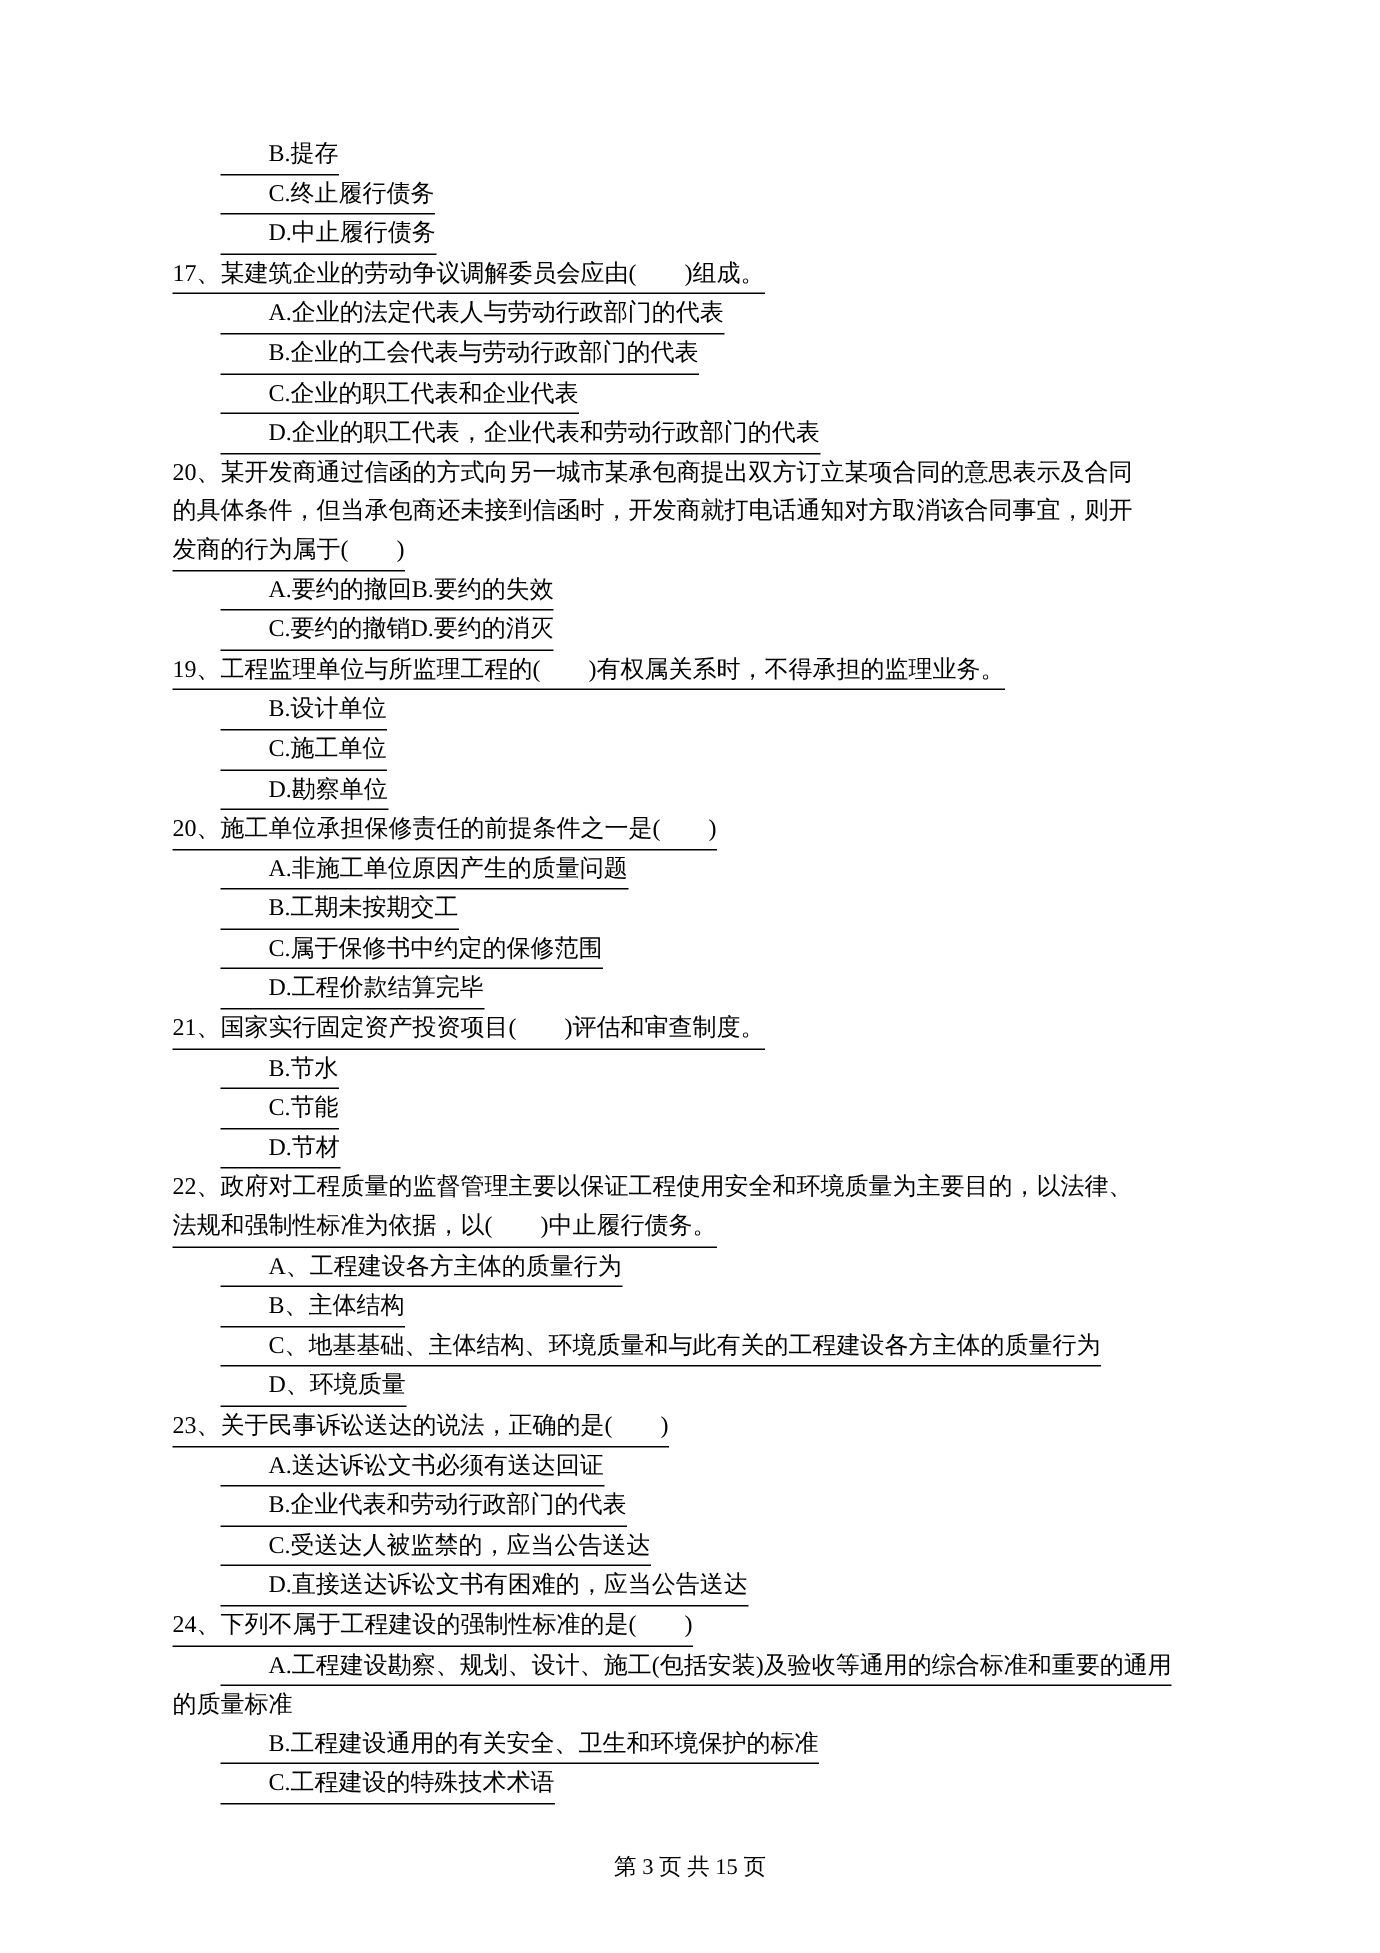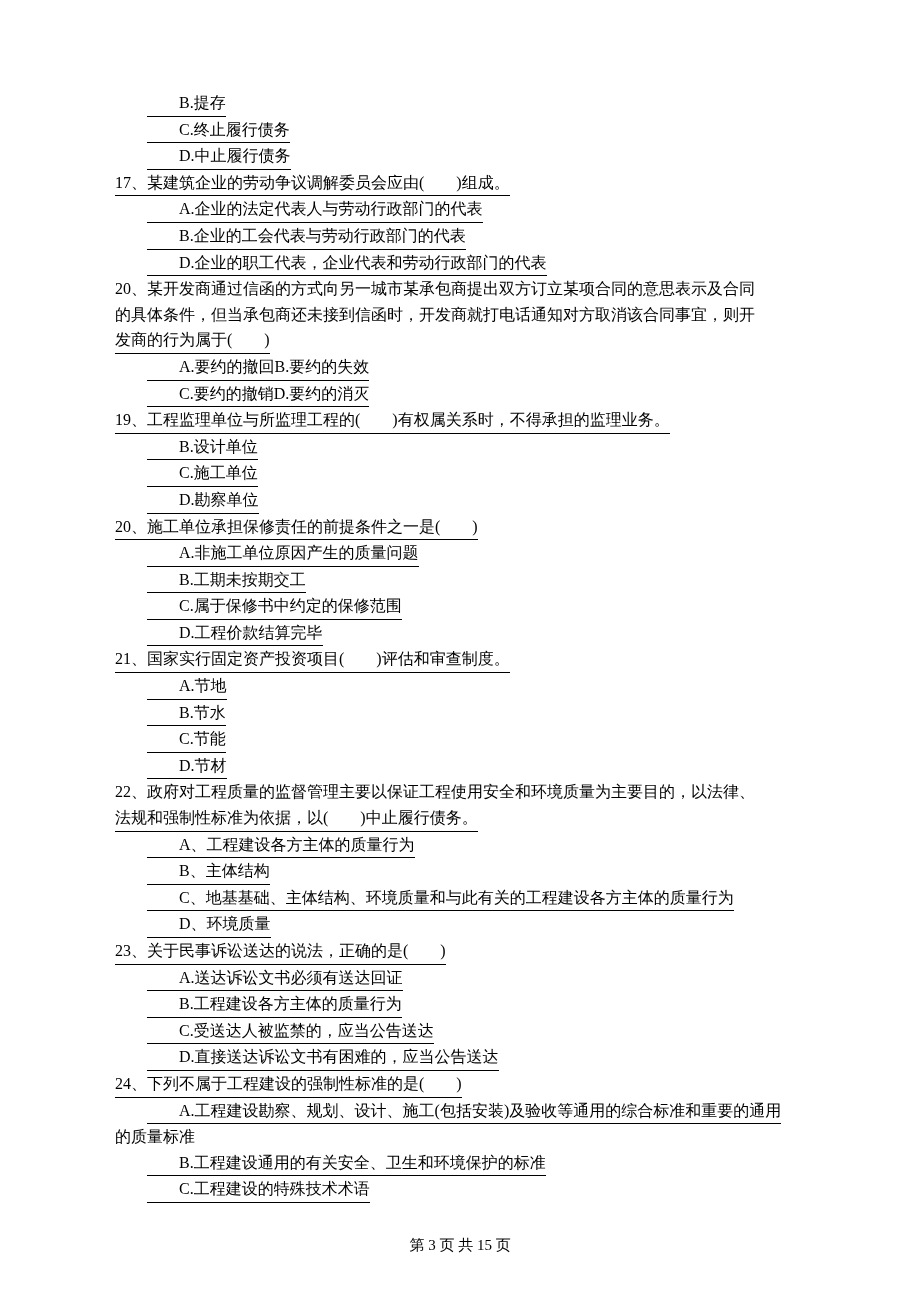--- a/index.html
+++ b/index.html
@@ -34,55 +34,55 @@
 
 <div class="page">
 
   <span class="line indent"><span class="b">B.提存</span></span>
   <span class="line indent"><span class="b">C.终止履行债务</span></span>
   <span class="line indent"><span class="b">D.中止履行债务</span></span>
 
   <span class="line"><span class="b">17、某建筑企业的劳动争议调解委员会应由(</span><span class="b" style="width:2em;">&nbsp;</span><span class="b">)组成。</span></span>
   <span class="line indent"><span class="b">A.企业的法定代表人与劳动行政部门的代表</span></span>
   <span class="line indent"><span class="b">B.企业的工会代表与劳动行政部门的代表</span></span>
+  <span class="line indent"><span class="b">C.企业的职工代表和企业代表</span></span>
   <span class="line indent"><span class="b">D.企业的职工代表，企业代表和劳动行政部门的代表</span></span>
 
   <span class="line">20、某开发商通过信函的方式向另一城市某承包商提出双方订立某项合同的意思表示及合同</span>
   <span class="line">的具体条件，但当承包商还未接到信函时，开发商就打电话通知对方取消该合同事宜，则开</span>
   <span class="line"><span class="b">发商的行为属于(</span><span class="b" style="width:2em;">&nbsp;</span><span class="b">)</span></span>
   <span class="line indent"><span class="b">A.要约的撤回B.要约的失效</span></span>
   <span class="line indent"><span class="b">C.要约的撤销D.要约的消灭</span></span>
 
   <span class="line"><span class="b">19、工程监理单位与所监理工程的(</span><span class="b" style="width:2em;">&nbsp;</span><span class="b">)有权属关系时，不得承担的监理业务。</span></span>
   <span class="line indent"><span class="b">B.设计单位</span></span>
   <span class="line indent"><span class="b">C.施工单位</span></span>
   <span class="line indent"><span class="b">D.勘察单位</span></span>
 
   <span class="line"><span class="b">20、施工单位承担保修责任的前提条件之一是(</span><span class="b" style="width:2em;">&nbsp;</span><span class="b">)</span></span>
   <span class="line indent"><span class="b">A.非施工单位原因产生的质量问题</span></span>
   <span class="line indent"><span class="b">B.工期未按期交工</span></span>
   <span class="line indent"><span class="b">C.属于保修书中约定的保修范围</span></span>
   <span class="line indent"><span class="b">D.工程价款结算完毕</span></span>
 
   <span class="line"><span class="b">21、国家实行固定资产投资项目(</span><span class="b" style="width:2em;">&nbsp;</span><span class="b">)评估和审查制度。</span></span>
-  <span class="line indent"><span class="b">A.节地</span></span>
   <span class="line indent"><span class="b">B.节水</span></span>
   <span class="line indent"><span class="b">C.节能</span></span>
   <span class="line indent"><span class="b">D.节材</span></span>
 
   <span class="line">22、政府对工程质量的监督管理主要以保证工程使用安全和环境质量为主要目的，以法律、</span>
   <span class="line"><span class="b">法规和强制性标准为依据，以(</span><span class="b" style="width:2em;">&nbsp;</span><span class="b">)中止履行债务。</span></span>
   <span class="line indent"><span class="b">A、工程建设各方主体的质量行为</span></span>
   <span class="line indent"><span class="b">B、主体结构</span></span>
   <span class="line indent"><span class="b">C、地基基础、主体结构、环境质量和与此有关的工程建设各方主体的质量行为</span></span>
   <span class="line indent"><span class="b">D、环境质量</span></span>
 
   <span class="line"><span class="b">23、关于民事诉讼送达的说法，正确的是(</span><span class="b" style="width:2em;">&nbsp;</span><span class="b">)</span></span>
   <span class="line indent"><span class="b">A.送达诉讼文书必须有送达回证</span></span>
-  <span class="line indent"><span class="b">B.工程建设各方主体的质量行为</span></span>
+  <span class="line indent"><span class="b">B.企业代表和劳动行政部门的代表</span></span>
   <span class="line indent"><span class="b">C.受送达人被监禁的，应当公告送达</span></span>
   <span class="line indent"><span class="b">D.直接送达诉讼文书有困难的，应当公告送达</span></span>
 
   <span class="line"><span class="b">24、下列不属于工程建设的强制性标准的是(</span><span class="b" style="width:2em;">&nbsp;</span><span class="b">)</span></span>
   <span class="line indent"><span class="b">A.工程建设勘察、规划、设计、施工(包括安装)及验收等通用的综合标准和重要的通用</span></span>
   <span class="line">的质量标准</span>
   <span class="line indent"><span class="b">B.工程建设通用的有关安全、卫生和环境保护的标准</span></span>
   <span class="line indent"><span class="b">C.工程建设的特殊技术术语</span></span>
 
   <div class="page-num">第 3 页 共 15 页</div>

